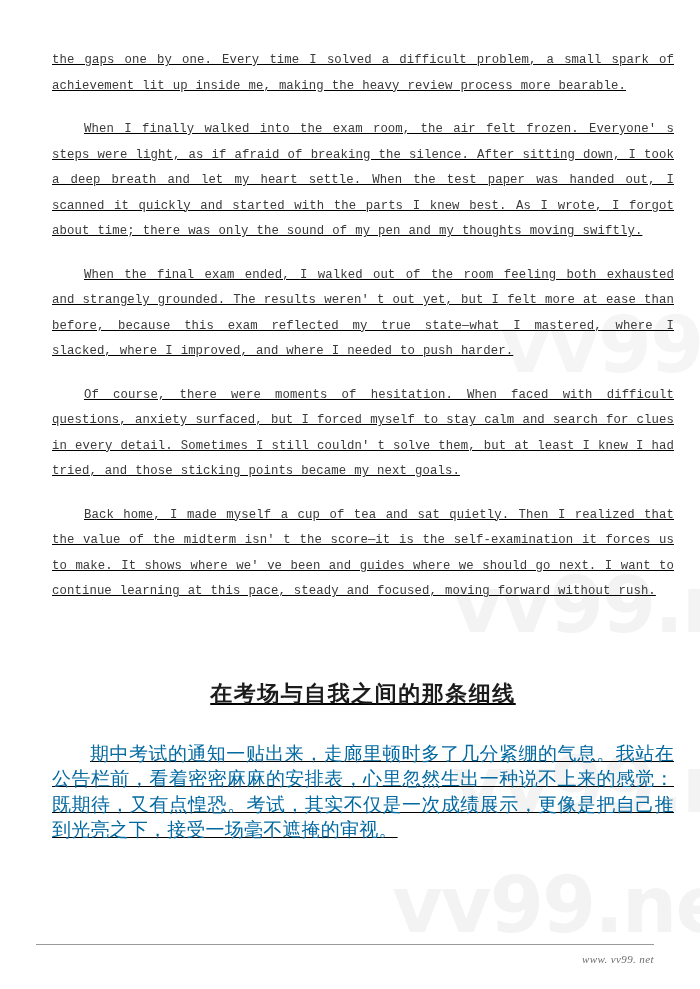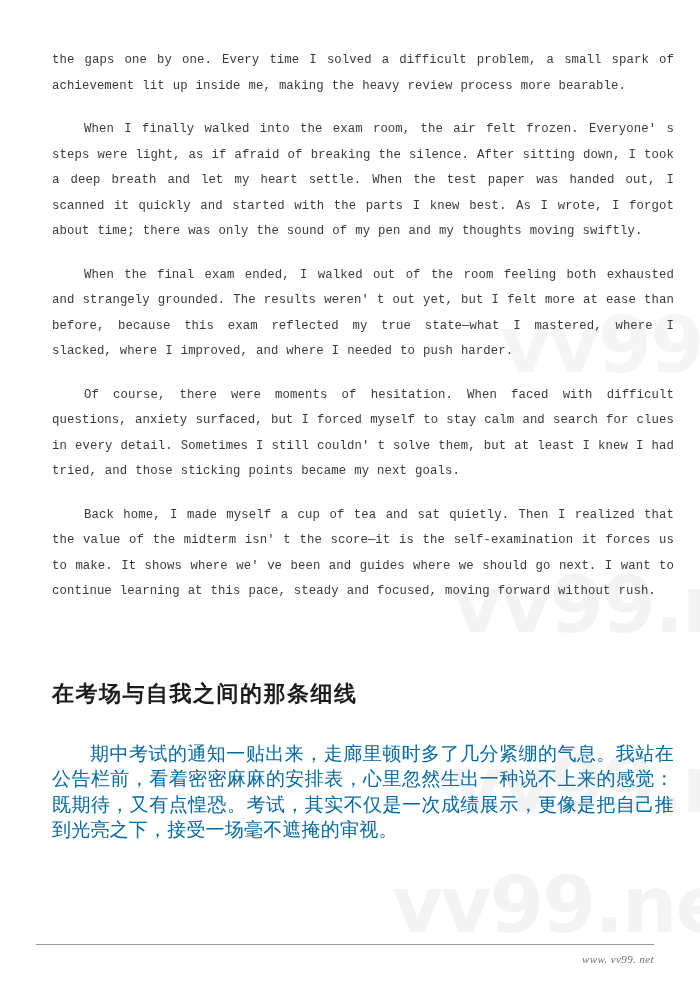--- a/index.html
+++ b/index.html
@@ -37,20 +37,21 @@
   .wm-a { font-size: 78px; left: 452px; top: 560px; }
   .wm-b { font-size: 78px; left: 452px; top: 740px; }
   .wm-c { font-size: 78px; left: 392px; top: 860px; }
   .wm-d { font-size: 78px; left: 500px; top: 300px; opacity: 0.035; }
 
   .content {
     position: relative;
     z-index: 1;
     padding: 48px 26px 0 52px;
     box-sizing: border-box;
+    text-decoration: underline;
   }
 
   p.en {
     margin: 0 0 18px 0;
     font-family: "Liberation Mono", "DejaVu Sans Mono", monospace;
     font-size: 12.3px;
     line-height: 25.5px;
     color: #3a3a3a;
     text-align: justify;
     text-justify: inter-word;
@@ -58,21 +59,21 @@
     letter-spacing: 0.1px;
     word-spacing: 0.5px;
   }
   p.en.cont {
     text-indent: 0;
   }
 
   .title-cn {
     margin: 0;
     padding: 0;
-    text-align: left;
+    text-align: center;
     font-family: "DejaVu Sans", sans-serif;
     font-weight: bold;
     font-size: 22px;
     color: #1c1c1c;
     letter-spacing: 1.5px;
   }
   .title-gap-top { height: 56px; }
   .title-gap-bottom { height: 32px; }
 
   p.cn {

